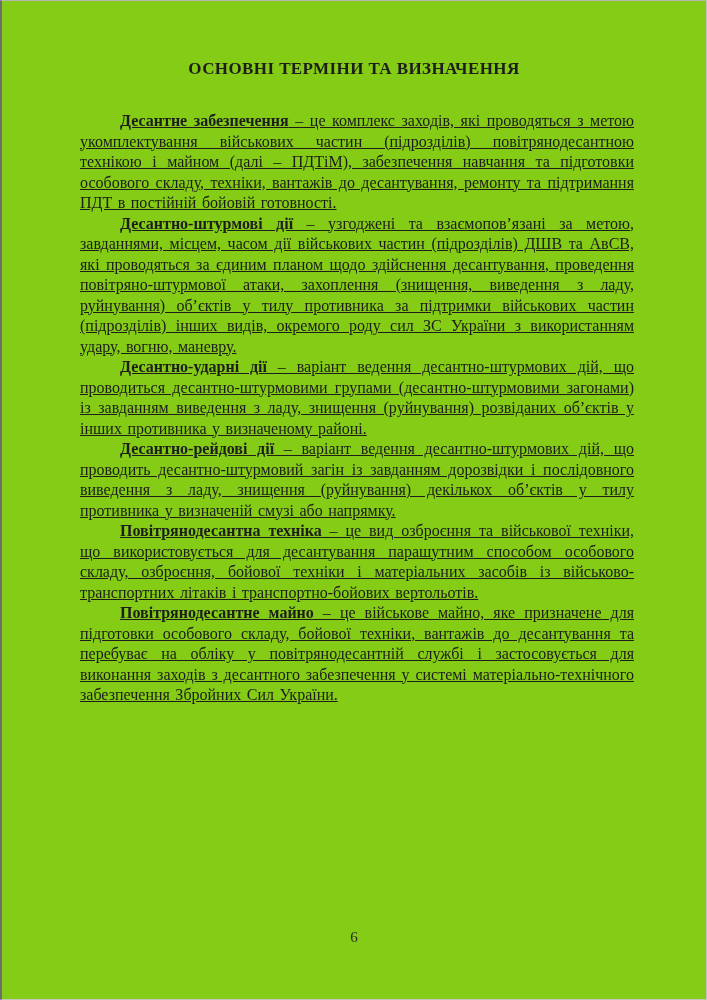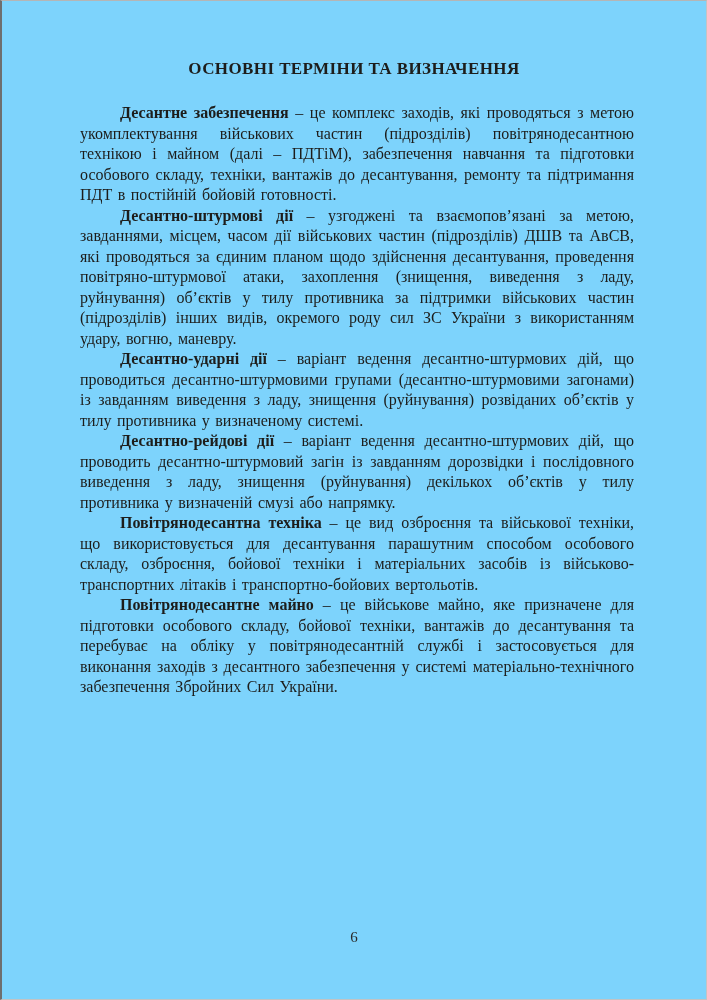--- a/index.html
+++ b/index.html
@@ -6,40 +6,41 @@
     margin: 0;
     padding: 0;
     background: #e9e9e9;
     font-family: "Liberation Serif", "DejaVu Serif", serif;
   }
   .page {
     position: relative;
     width: 707px;
     height: 1000px;
     margin: 0 auto;
-    background: #7dd3fc;
+    background: #84cc16;
     border-top: 1px solid #b5b5b5;
     border-right: 1px solid #c3c3c3;
     border-bottom: 1px solid #c3c3c3;
     border-left: 2px solid #6e6e6e;
     box-sizing: border-box;
     color: #1d1d1b;
     overflow: hidden;
   }
   .doc-title {
     margin: 0;
     padding-top: 58px;
     text-align: center;
     font-size: 17px;
     font-weight: bold;
     letter-spacing: 0.4px;
     color: #1d1d1b;
   }
   .body-text {
-    margin: 24px 72px 0 78px;
+    margin: 32px 72px 0 78px;
+    text-decoration: underline;
   }
   .body-text p {
     margin: 0;
     text-align: justify;
     text-indent: 40px;
     font-size: 16px;
     line-height: 20.5px;
     word-spacing: 1.5px;
   }
   .term {
@@ -66,21 +67,21 @@
 
     <p>
       <span class="term">Десантне забезпечення</span><span> – це комплекс заходів, які проводяться з метою укомплектування військових частин (підрозділів) повітрянодесантною технікою і майном (далі – ПДТіМ), забезпечення навчання та підготовки особового складу, техніки, вантажів до десантування, ремонту та підтримання ПДТ в постійній бойовій готовності.</span>
     </p>
 
     <p>
       <span class="term">Десантно-штурмові дії</span><span> – узгоджені та взаємопов’язані за метою, завданнями, місцем, часом дії військових частин (підрозділів) ДШВ та АвСВ, які проводяться за єдиним планом щодо здійснення десантування, проведення повітряно-штурмової атаки, захоплення (знищення, виведення з ладу, руйнування) об’єктів у тилу противника за підтримки військових частин (підрозділів) інших видів, окремого роду сил ЗС України з використанням удару, вогню, маневру.</span>
     </p>
 
     <p>
-      <span class="term">Десантно-ударні дії</span><span> – варіант ведення десантно-штурмових дій, що проводиться десантно-штурмовими групами (десантно-штурмовими загонами) із завданням виведення з ладу, знищення (руйнування) розвіданих об’єктів у тилу противника у визначеному системі.</span>
+      <span class="term">Десантно-ударні дії</span><span> – варіант ведення десантно-штурмових дій, що проводиться десантно-штурмовими групами (десантно-штурмовими загонами) із завданням виведення з ладу, знищення (руйнування) розвіданих об’єктів у інших противника у визначеному районі.</span>
     </p>
 
     <p>
       <span class="term">Десантно-рейдові дії</span><span> – варіант ведення десантно-штурмових дій, що проводить десантно-штурмовий загін із завданням дорозвідки і послідовного виведення з ладу, знищення (руйнування) декількох об’єктів у тилу противника у визначеній смузі або напрямку.</span>
     </p>
 
     <p>
       <span class="term">Повітрянодесантна техніка</span><span> – це вид озброєння та військової техніки, що використовується для десантування парашутним способом особового складу, озброєння, бойової техніки і матеріальних засобів із військово-транспортних літаків і транспортно-бойових вертольотів.</span>
     </p>
 

